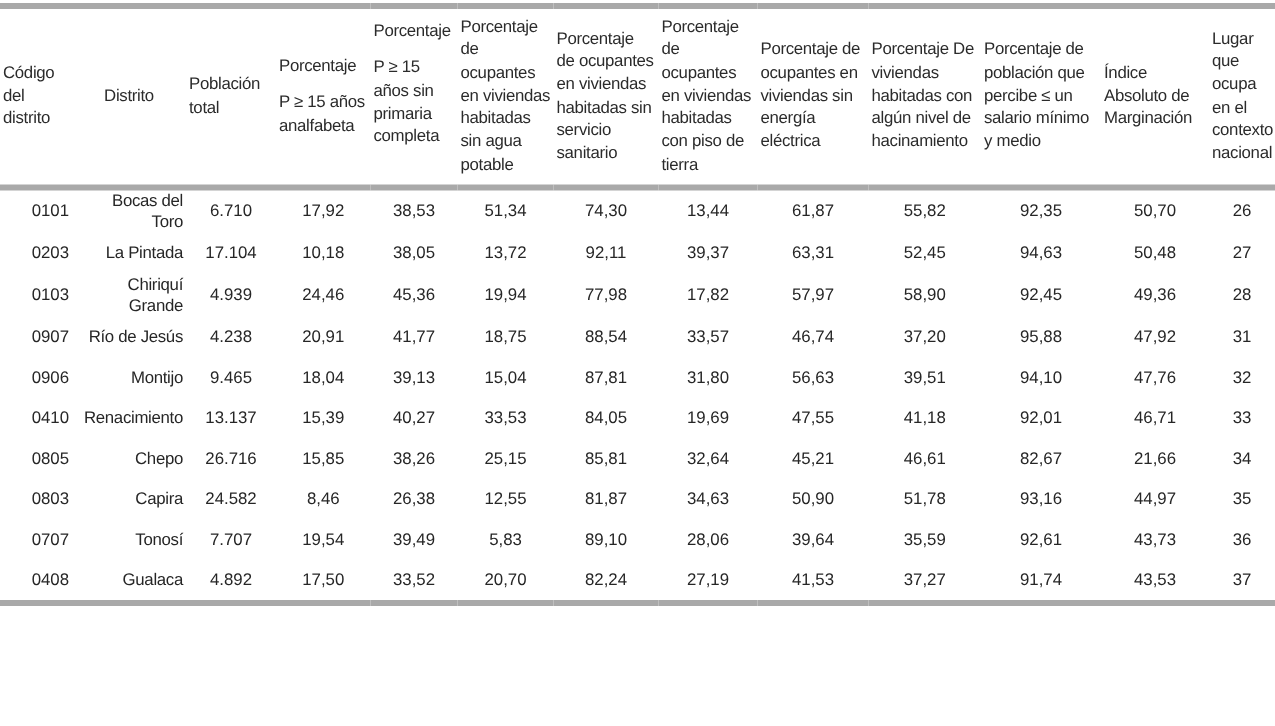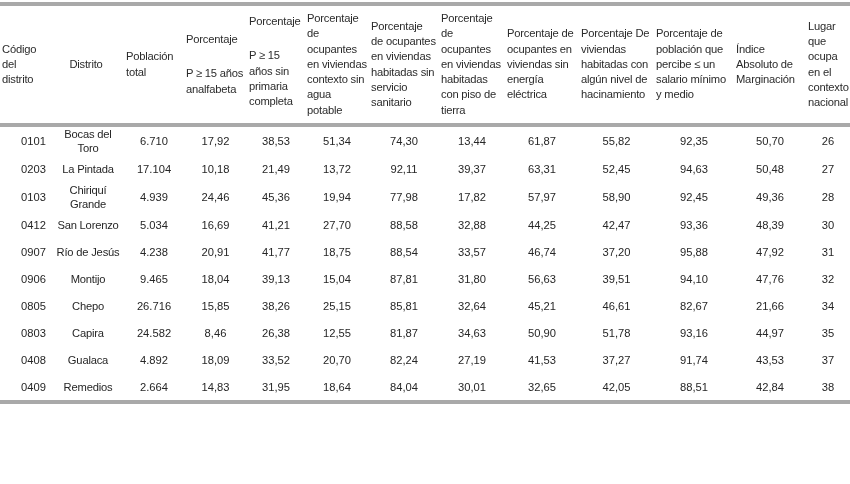--- a/index.html
+++ b/index.html
@@ -43,34 +43,34 @@
       height: 105px;
       color: #2b2b2b;
       letter-spacing: -0.2px;
     }
     th.stack-top {
       vertical-align: top;
       padding-top: 8px;
     }
     th .sub {
       display: block;
-      margin-top: 19px;
+      margin-top: 9px;
     }
     td {
       font-size: 11.2px;
       line-height: 14px;
       height: 27px;
       padding: 0 2px;
       text-align: center;
       vertical-align: middle;
       color: #262626;
       white-space: nowrap;
     }
     td.code { text-align: right; padding-left: 0; }
-    td.name { text-align: center; padding-left: 6px; white-space: normal; letter-spacing: -0.2px; margin-top: 18px; }
+    td.name { text-align: right; padding-left: 6px; white-space: normal; letter-spacing: -0.2px; margin-top: 18px; }
     th.h-code { text-align: left; }
     th.h-name { text-align: center; }
     tr.tall td { height: 29px; }
   </style>
 </head>
 <body>
 
 <div class="table-wrap">
   <table>
     <colgroup>
@@ -103,21 +103,21 @@
           <span>total</span>
         </th>
         <th>
           <span>Porcentaje</span>
           <span class="sub">P ≥ 15 años analfabeta</span>
         </th>
         <th class="stack-top">
           <span>Porcentaje</span>
           <span class="sub">P ≥ 15 años sin primaria completa</span>
         </th>
-        <th>Porcentaje de ocupantes en viviendas contexto sin agua potable</th>
+        <th>Porcentaje de ocupantes en viviendas habitadas sin agua potable</th>
         <th>Porcentaje de ocupantes en viviendas habitadas sin servicio sanitario</th>
         <th>Porcentaje de ocupantes en viviendas habitadas con piso de tierra</th>
         <th>Porcentaje de ocupantes en viviendas sin energía eléctrica</th>
         <th>Porcentaje De viviendas habitadas con algún nivel de hacinamiento</th>
         <th>Porcentaje de población que percibe ≤ un salario mínimo y medio</th>
         <th>Índice Absoluto de Marginación</th>
         <th>Lugar que ocupa en el contexto nacional</th>
       </tr>
     </thead>
     <tbody>
@@ -134,21 +134,21 @@
         <td>55,82</td>
         <td>92,35</td>
         <td>50,70</td>
         <td>26</td>
       </tr>
       <tr>
         <td class="code">0203</td>
         <td class="name">La Pintada</td>
         <td>17.104</td>
         <td>10,18</td>
-        <td>21,49</td>
+        <td>38,05</td>
         <td>13,72</td>
         <td>92,11</td>
         <td>39,37</td>
         <td>63,31</td>
         <td>52,45</td>
         <td>94,63</td>
         <td>50,48</td>
         <td>27</td>
       </tr>
       <tr class="tall">
@@ -160,35 +160,20 @@
         <td>19,94</td>
         <td>77,98</td>
         <td>17,82</td>
         <td>57,97</td>
         <td>58,90</td>
         <td>92,45</td>
         <td>49,36</td>
         <td>28</td>
       </tr>
       <tr>
-        <td class="code">0412</td>
-        <td class="name">San Lorenzo</td>
-        <td>5.034</td>
-        <td>16,69</td>
-        <td>41,21</td>
-        <td>27,70</td>
-        <td>88,58</td>
-        <td>32,88</td>
-        <td>44,25</td>
-        <td>42,47</td>
-        <td>93,36</td>
-        <td>48,39</td>
-        <td>30</td>
-      </tr>
-      <tr>
         <td class="code">0907</td>
         <td class="name">Río de Jesús</td>
         <td>4.238</td>
         <td>20,91</td>
         <td>41,77</td>
         <td>18,75</td>
         <td>88,54</td>
         <td>33,57</td>
         <td>46,74</td>
         <td>37,20</td>
@@ -205,20 +190,35 @@
         <td>15,04</td>
         <td>87,81</td>
         <td>31,80</td>
         <td>56,63</td>
         <td>39,51</td>
         <td>94,10</td>
         <td>47,76</td>
         <td>32</td>
       </tr>
       <tr>
+        <td class="code">0410</td>
+        <td class="name">Renacimiento</td>
+        <td>13.137</td>
+        <td>15,39</td>
+        <td>40,27</td>
+        <td>33,53</td>
+        <td>84,05</td>
+        <td>19,69</td>
+        <td>47,55</td>
+        <td>41,18</td>
+        <td>92,01</td>
+        <td>46,71</td>
+        <td>33</td>
+      </tr>
+      <tr>
         <td class="code">0805</td>
         <td class="name">Chepo</td>
         <td>26.716</td>
         <td>15,85</td>
         <td>38,26</td>
         <td>25,15</td>
         <td>85,81</td>
         <td>32,64</td>
         <td>45,21</td>
         <td>46,61</td>
@@ -235,44 +235,44 @@
         <td>12,55</td>
         <td>81,87</td>
         <td>34,63</td>
         <td>50,90</td>
         <td>51,78</td>
         <td>93,16</td>
         <td>44,97</td>
         <td>35</td>
       </tr>
       <tr>
+        <td class="code">0707</td>
+        <td class="name">Tonosí</td>
+        <td>7.707</td>
+        <td>19,54</td>
+        <td>39,49</td>
+        <td>5,83</td>
+        <td>89,10</td>
+        <td>28,06</td>
+        <td>39,64</td>
+        <td>35,59</td>
+        <td>92,61</td>
+        <td>43,73</td>
+        <td>36</td>
+      </tr>
+      <tr>
         <td class="code">0408</td>
         <td class="name">Gualaca</td>
         <td>4.892</td>
-        <td>18,09</td>
+        <td>17,50</td>
         <td>33,52</td>
         <td>20,70</td>
         <td>82,24</td>
         <td>27,19</td>
         <td>41,53</td>
         <td>37,27</td>
         <td>91,74</td>
         <td>43,53</td>
         <td>37</td>
       </tr>
-      <tr>
-        <td class="code">0409</td>
-        <td class="name">Remedios</td>
-        <td>2.664</td>
-        <td>14,83</td>
-        <td>31,95</td>
-        <td>18,64</td>
-        <td>84,04</td>
-        <td>30,01</td>
-        <td>32,65</td>
-        <td>42,05</td>
-        <td>88,51</td>
-        <td>42,84</td>
-        <td>38</td>
-      </tr>
     </tbody>
   </table>
 </div>
 
 </body></html>

